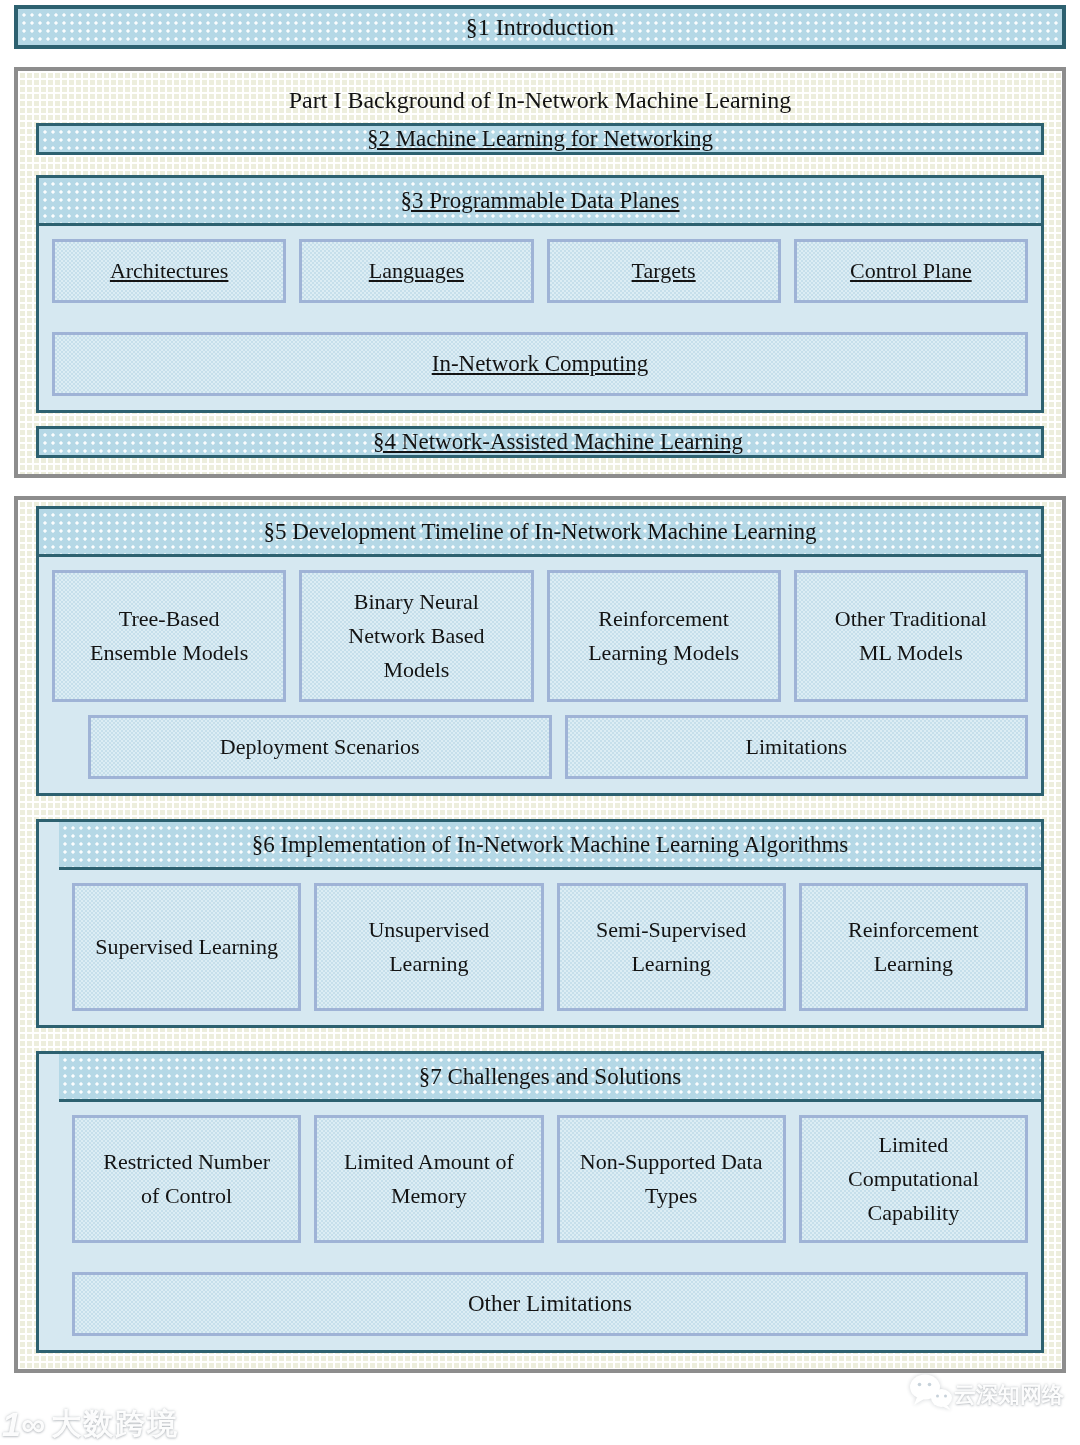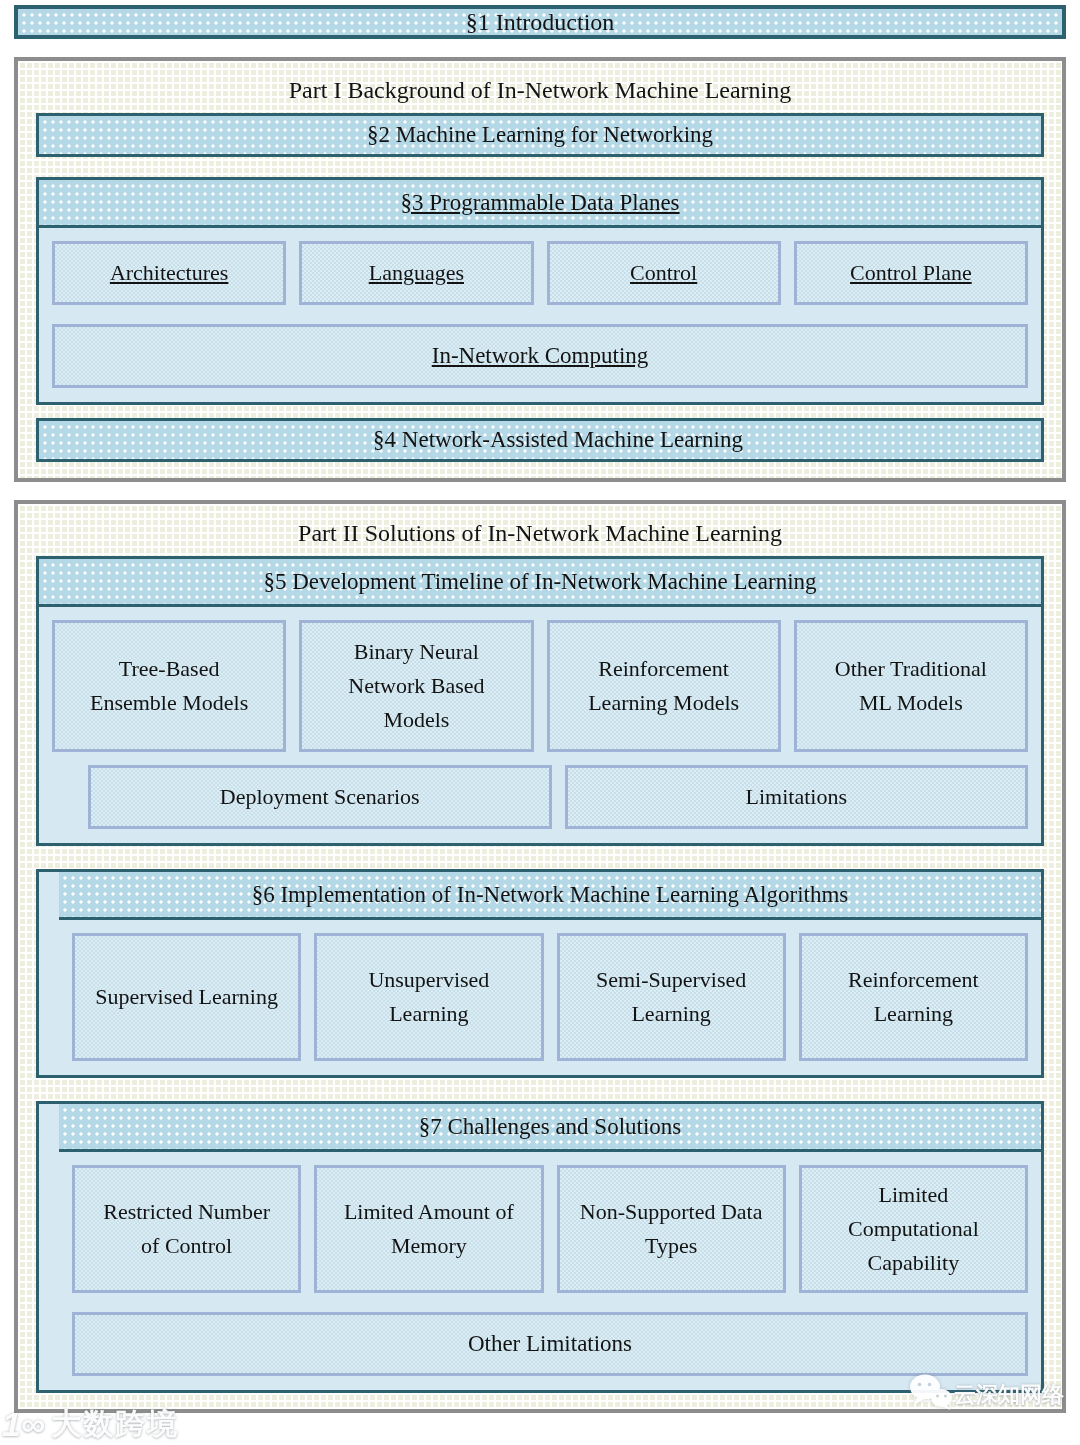--- a/index.html
+++ b/index.html
@@ -31,43 +31,44 @@
     background-image:
       linear-gradient(45deg, #c6dfeb 25%, transparent 25%, transparent 75%, #c6dfeb 75%),
       linear-gradient(45deg, #c6dfeb 25%, transparent 25%, transparent 75%, #c6dfeb 75%);
     background-position: 0 0, 2px 2px;
     background-size: 4px 4px;
   }
 
   
   .top-bar {
     margin: 5px 14px 0 14px;
-    height: 34px;
+    height: 44px;
     border: 4px solid #2d6170;
     box-sizing: border-box;
     display: flex; align-items: center; justify-content: center;
     font-size: 24px;
   }
   .part {
     margin: 18px 14px 0 14px;
     border: 4px solid #8d8d8d;
     box-sizing: border-box;
     padding: 6px 18px 16px 18px;
   }
   .part-title {
     height: 46px;
     display: flex; align-items: center; justify-content: center;
     font-size: 24px;
   }
   .sec-bar {
-    height: 44px;
+    height: 32px;
     border: 3px solid #2d6170;
     box-sizing: border-box;
-    display: flex; align-items: center; justify-content: center;
+    display: flex; justify-content: center;
     font-size: 23px;
+    text-decoration: underline;
   }
   .sec-container {
     border: 3px solid #2d6170;
     box-sizing: border-box;
     background: #d6e8f1;
   }
   .sec-header {
     height: 45px;
     border-bottom: 3px solid #2d6170;
     box-sizing: content-box;
@@ -85,21 +86,21 @@
     font-size: 22px;
     line-height: 1.55;
     padding: 4px 20px;
   }
   .wide-cell {
     border: 3px solid #9fb3d6;
     box-sizing: border-box;
     display: flex; align-items: center; justify-content: center;
     text-align: center;
     font-size: 23px;
-    margin-top: 19px;
+    margin-top: 29px;
   }
   .h62  { min-height: 64px; }
   .h130 { min-height: 132px; }
   .h126 { min-height: 128px; }
   .mt20 { margin-top: 20px; text-decoration: underline; }
   .mt13 { margin-top: 13px; padding-left: 36px; }
   .mt22 { margin-top: 23px; padding-left: 20px; }
 
   
   .wm {
@@ -138,34 +139,33 @@
   <div class="sec-bar dotted">
     <span>§2 Machine Learning for Networking</span>
   </div>
 
   <div class="sec-container mt20">
     <div class="sec-header dotted">§3 Programmable Data Planes</div>
     <div class="sec-body">
       <div class="box-row">
         <div class="cell checker h62">Architectures</div>
         <div class="cell checker h62">Languages</div>
-        <div class="cell checker h62">Control</div>
+        <div class="cell checker h62">Targets</div>
         <div class="cell checker h62">Control Plane</div>
       </div>
       <div class="wide-cell checker h62">In-Network Computing</div>
     </div>
   </div>
 
   <div class="sec-bar dotted mt13">
     <span>§4 Network-Assisted Machine Learning</span>
   </div>
 </div>
 
 <div class="part gridbg">
-  <div class="part-title">Part II Solutions of In-Network Machine Learning</div>
 
   <div class="sec-container">
     <div class="sec-header dotted">§5 Development Timeline of In-Network Machine Learning</div>
     <div class="sec-body">
       <div class="box-row">
         <div class="cell checker h130">Tree-Based Ensemble Models</div>
         <div class="cell checker h130">Binary Neural Network Based Models</div>
         <div class="cell checker h130">Reinforcement Learning Models</div>
         <div class="cell checker h130">Other Traditional ML Models</div>
       </div>

